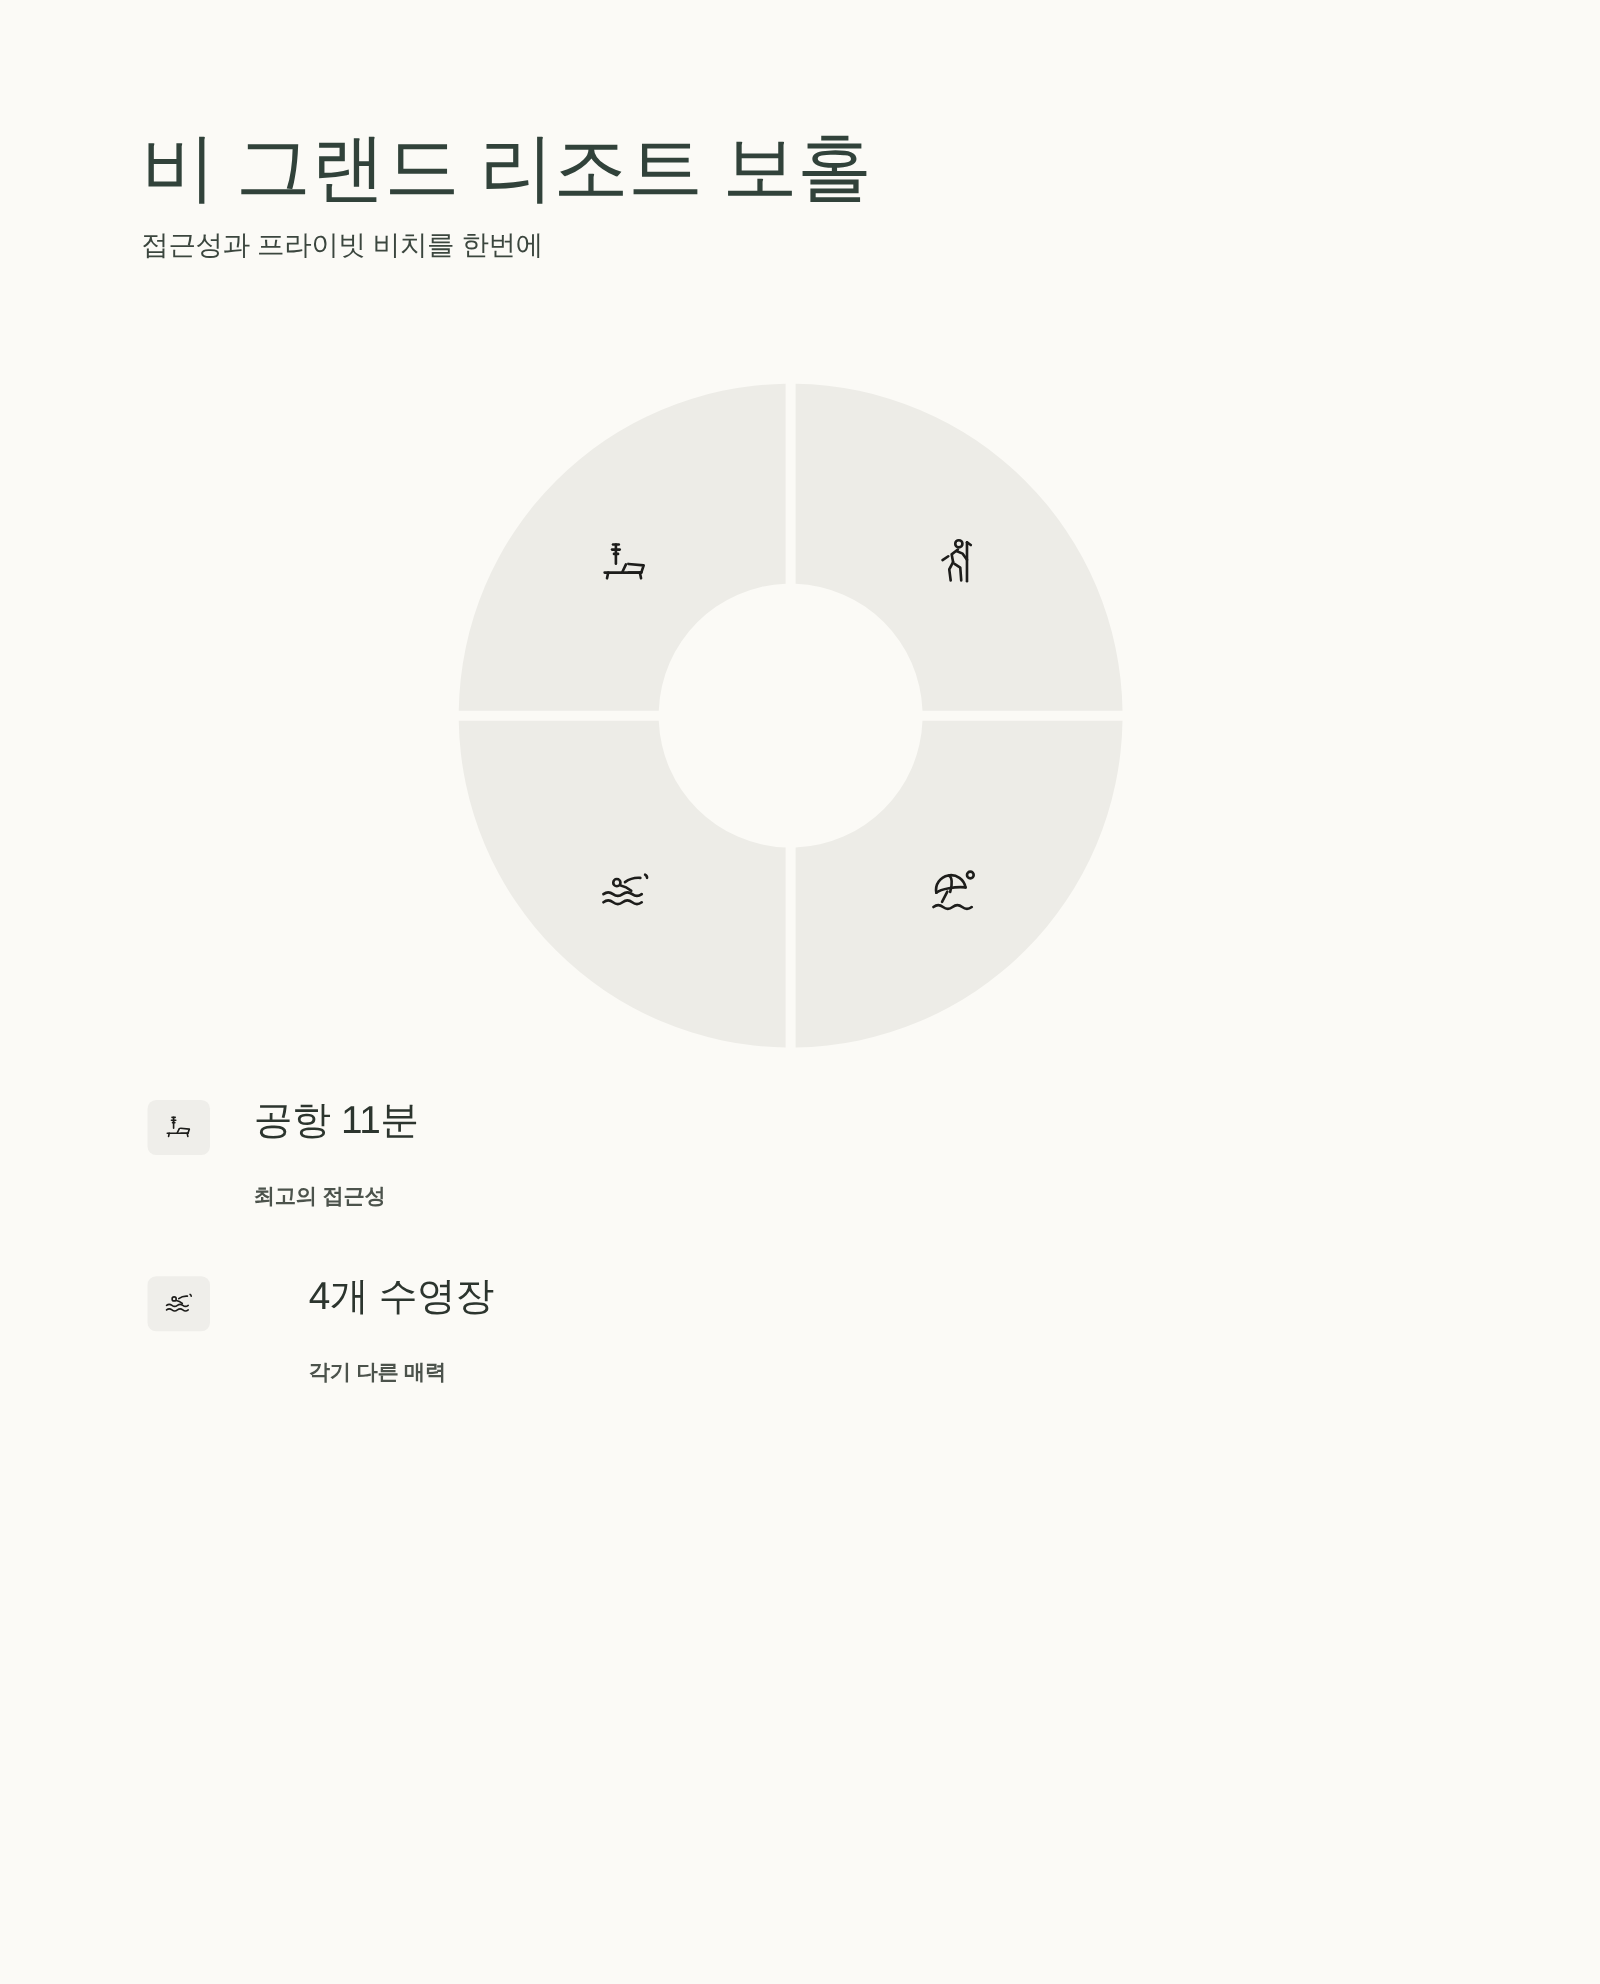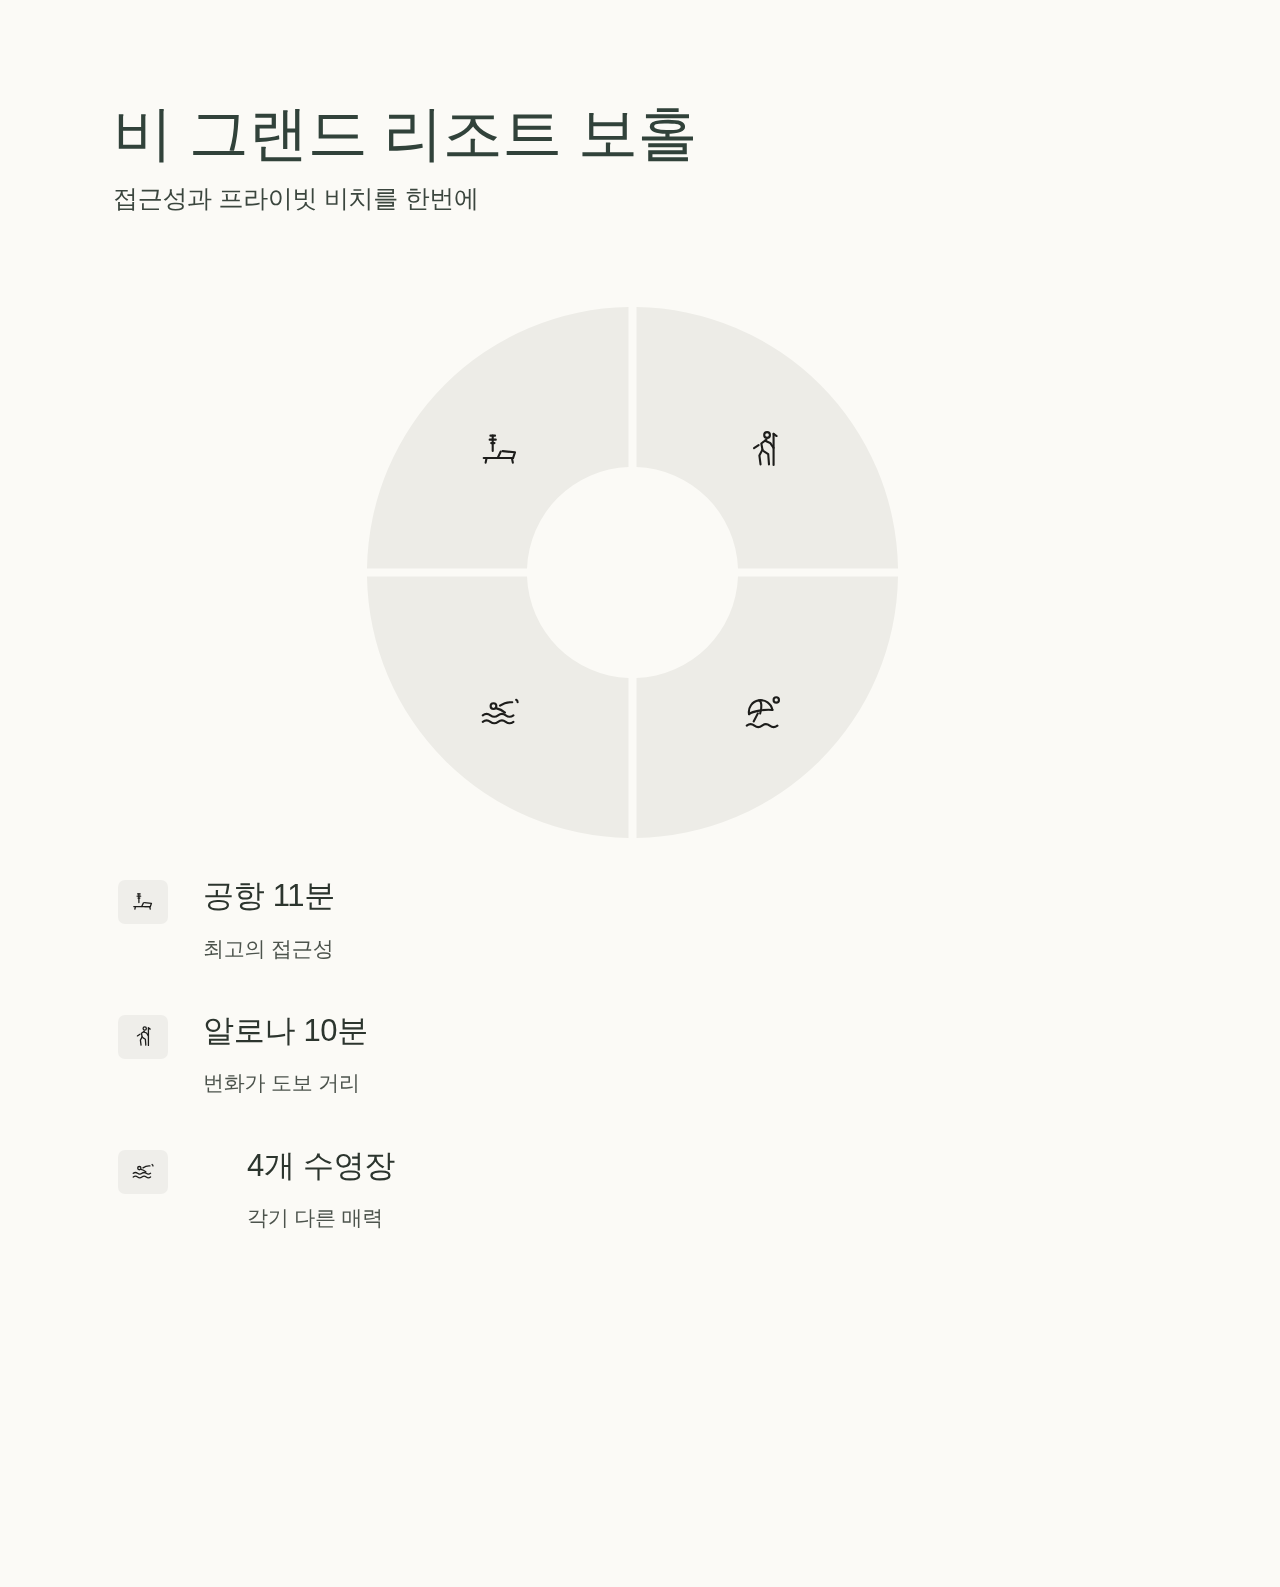--- a/index.html
+++ b/index.html
@@ -32,21 +32,21 @@
   }
   .title {
     font-size: 60px;
     line-height: 1.12;
     font-weight: 400;
     color: #31423a;
     letter-spacing: -0.5px;
     margin: 0;
   }
   .subtitle {
-    font-size: 25px;
+    font-size: 22px;
     line-height: 1.2;
     font-weight: 400;
     color: #3b463e;
     margin: 16px 0 0 0;
     letter-spacing: -0.3px;
   }
 
   
   .donut-wrap {
     position: absolute;
@@ -101,25 +101,26 @@
     margin-left: 35px;
   }
   .feature-title {
     font-size: 31px;
     line-height: 1.15;
     color: #2c352e;
     font-weight: 400;
     letter-spacing: -0.3px;
   }
   .feature-sub {
-    font-size: 21px;
+    font-size: 17px;
     line-height: 1.2;
     color: #4c534c;
-    margin-top: 22px;
+    margin-top: 33px;
     letter-spacing: -0.2px;
+    font-weight: bold;
   }
 </style>
 </head>
 <body>
 
 <div class="page">
 
   <div class="header">
     <h1 class="title">비 그랜드 리조트 보홀</h1>
     <p class="subtitle">접근성과 프라이빗 비치를 한번에</p>
@@ -221,38 +222,20 @@
           <path d="M5 16.2l-.5 2.4"></path>
           <path d="M18.2 16.2l.5 2.4"></path>
         </svg>
       </div>
       <div class="feature-text">
         <div class="feature-title">공항 11분</div>
         <div class="feature-sub">최고의 접근성</div>
       </div>
     </div>
 
-    <div class="feature">
-      <div class="feature-icon">
-        <svg width="26" height="26" viewBox="0 0 24 24" fill="none" stroke="#1d1d1b" stroke-width="1.2" stroke-linecap="round" stroke-linejoin="round">
-          <circle cx="13.6" cy="4.2" r="1.5"></circle>
-          <path d="M12.6 7.2l2.6 1.1 1.8 2.6"></path>
-          <path d="M13.2 6.6l-2.6 2 .6 3.2"></path>
-          <path d="M11.2 11.8l-1.6 3.1.6 4.6"></path>
-          <path d="M11.8 12.6l2.4 1.5.4 5.4"></path>
-          <path d="M9.2 9.4l-2.4 1.6"></path>
-          <path d="M17 3.6v16.2"></path>
-          <path d="M17 3.6l1.6 1.1"></path>
-        </svg>
-      </div>
-      <div class="feature-text">
-        <div class="feature-title">알로나 10분</div>
-        <div class="feature-sub">번화가 도보 거리</div>
-      </div>
-    </div>
 
 
     <div class="feature">
       <div class="feature-icon">
         <svg width="26" height="26" viewBox="0 0 24 24" fill="none" stroke="#1d1d1b" stroke-width="1.2" stroke-linecap="round" stroke-linejoin="round">
           <circle cx="8.6" cy="8.4" r="1.5"></circle>
           <path d="M10.2 9.6c1.6.3 3 1 4.4 2.2"></path>
           <path d="M12 8.2c1.9-1.4 4-2 6.4-1.8"></path>
           <path d="M20.4 5.1c.5.2.8.7.8 1.3"></path>
           <path d="M3 13.2c1.3-1 2.7-1 4 0 1.3 1 2.7 1 4 0 1.3-1 2.7-1 4 0 1.3 1 2.7 1 4 0"></path>

